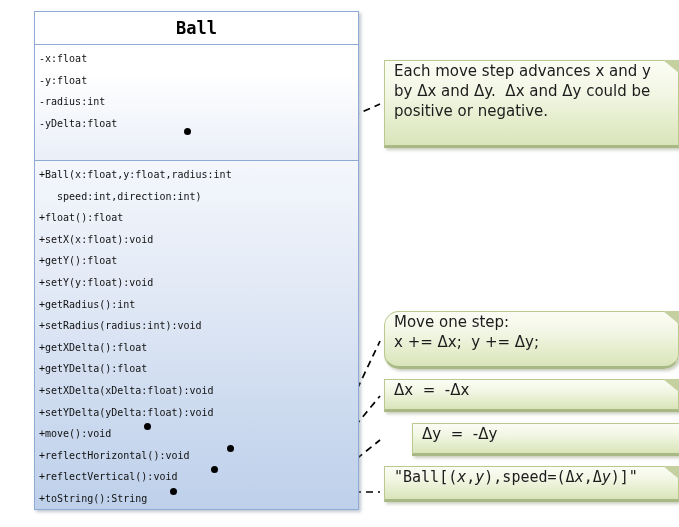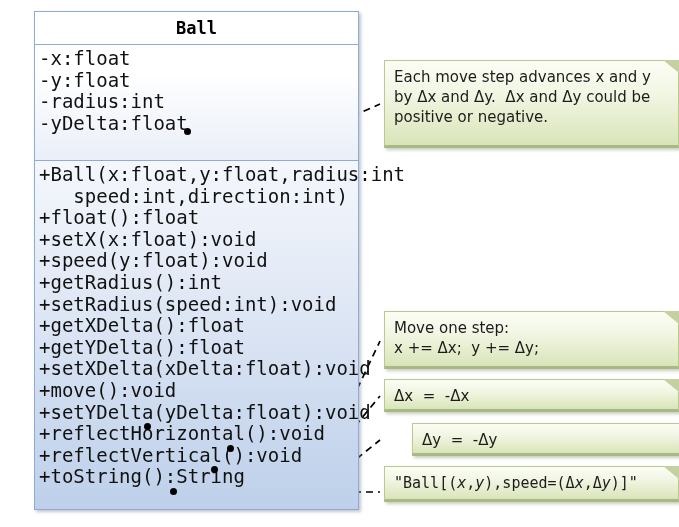--- a/index.html
+++ b/index.html
@@ -42,21 +42,21 @@
     font-size: 17px;
     color: #000;
     background: #ffffff;
     border-bottom: 1px solid #8faad4;
     box-sizing: border-box;
   }
   .uml-section {
     box-sizing: border-box;
     padding: 3px 0 4px 4px;
     font-family: "DejaVu Sans Mono", monospace;
-    font-size: 19px;
+    font-size: 10px;
     color: #111;
   }
   .uml-attrs {
     height: 116px;
     background: linear-gradient(to bottom, #ffffff 0%, #ffffff 25%, #f2f5fb 70%, #eaeff8 100%);
     border-bottom: 1px solid #8faad4;
   }
   .uml-methods {
     height: 348px;
     background: linear-gradient(to bottom, #f4f7fc 0%, #e3eaf6 35%, #c9d8ee 78%, #bed0ea 100%);
@@ -89,21 +89,21 @@
   .note {
     position: absolute;
     box-sizing: border-box;
     border: 1px solid #b9c98f;
     border-bottom: 3px solid #a8b985;
     background: linear-gradient(to bottom, #fbfdf4 0%, #f2f6e4 38%, #e2ebc8 78%, #d9e4ba 100%);
     box-shadow: 2px 2px 3px rgba(150,158,125,0.5);
     font-family: "DejaVu Sans", sans-serif;
     font-size: 15px;
     color: #1c1c1c;
-    padding: 6px 8px 5px 9px;
+    padding: 0 8px 5px 9px;
   }
   .note .fold {
     position: absolute;
     top: -1px;
     right: -1px;
     width: 15px;
     height: 13px;
     background: #c4d0a0;
     clip-path: polygon(0 0, 100% 100%, 100% 0);
     border-left: 1px solid #b9c98f;
@@ -112,21 +112,21 @@
     line-height: 20px;
     white-space: pre;
   }
   .note.mono, .note.mono .note-line {
     font-family: "DejaVu Sans Mono", monospace;
     font-size: 15px;
   }
   .note .ital { font-style: italic; }
 
   #note-move      { left: 372px; top: 60px;  width: 295px; height: 88px; }
-  #note-step      { left: 372px; top: 311px; width: 295px; height: 58px; }
+  #note-step      { left: 372px; top: 311px; width: 295px; height: 58px; border-radius: 15px; }
   #note-reflect-h { left: 372px; top: 379px; width: 295px; height: 33px; }
   #note-reflect-v { left: 372px; top: 423px; width: 295px; height: 33px; margin-left: 28px; }
   #note-tostring  { left: 372px; top: 466px; width: 295px; height: 36px; }
 
   #note-step .note-line:nth-child(2),
   #note-reflect-h .note-line,
   #note-reflect-v .note-line {
     font-family: "DejaVu Sans", sans-serif;
   }
 </style>
@@ -157,28 +157,29 @@
       <div class="uml-line">-y:float</div>
       <div class="uml-line">-radius:int</div>
       <div class="uml-line">-yDelta:float</div>
     </div>
 
     <div class="uml-section uml-methods">
       <div class="uml-line">+Ball(x:float,y:float,radius:int</div>
       <div class="uml-line indented">speed:int,direction:int)</div>
       <div class="uml-line">+float():float</div>
       <div class="uml-line">+setX(x:float):void</div>
-      <div class="uml-line">+speed(y:float):void</div>
+      <div class="uml-line">+getY():float</div>
+      <div class="uml-line">+setY(y:float):void</div>
       <div class="uml-line">+getRadius():int</div>
-      <div class="uml-line">+setRadius(speed:int):void</div>
+      <div class="uml-line">+setRadius(radius:int):void</div>
       <div class="uml-line">+getXDelta():float</div>
       <div class="uml-line">+getYDelta():float</div>
       <div class="uml-line">+setXDelta(xDelta:float):void</div>
+      <div class="uml-line">+setYDelta(yDelta:float):void</div>
       <div class="uml-line">+move():void</div>
-      <div class="uml-line">+setYDelta(yDelta:float):void</div>
       <div class="uml-line">+reflectHorizontal():void</div>
       <div class="uml-line">+reflectVertical():void</div>
       <div class="uml-line">+toString():String</div>
     </div>
   </div>
 
   <div class="conn-dot" style="left:172px; top:128px;"></div>
   <div class="conn-dot" style="left:132px; top:423px;"></div>
   <div class="conn-dot" style="left:215px; top:445px;"></div>
   <div class="conn-dot" style="left:199px; top:466px;"></div>

